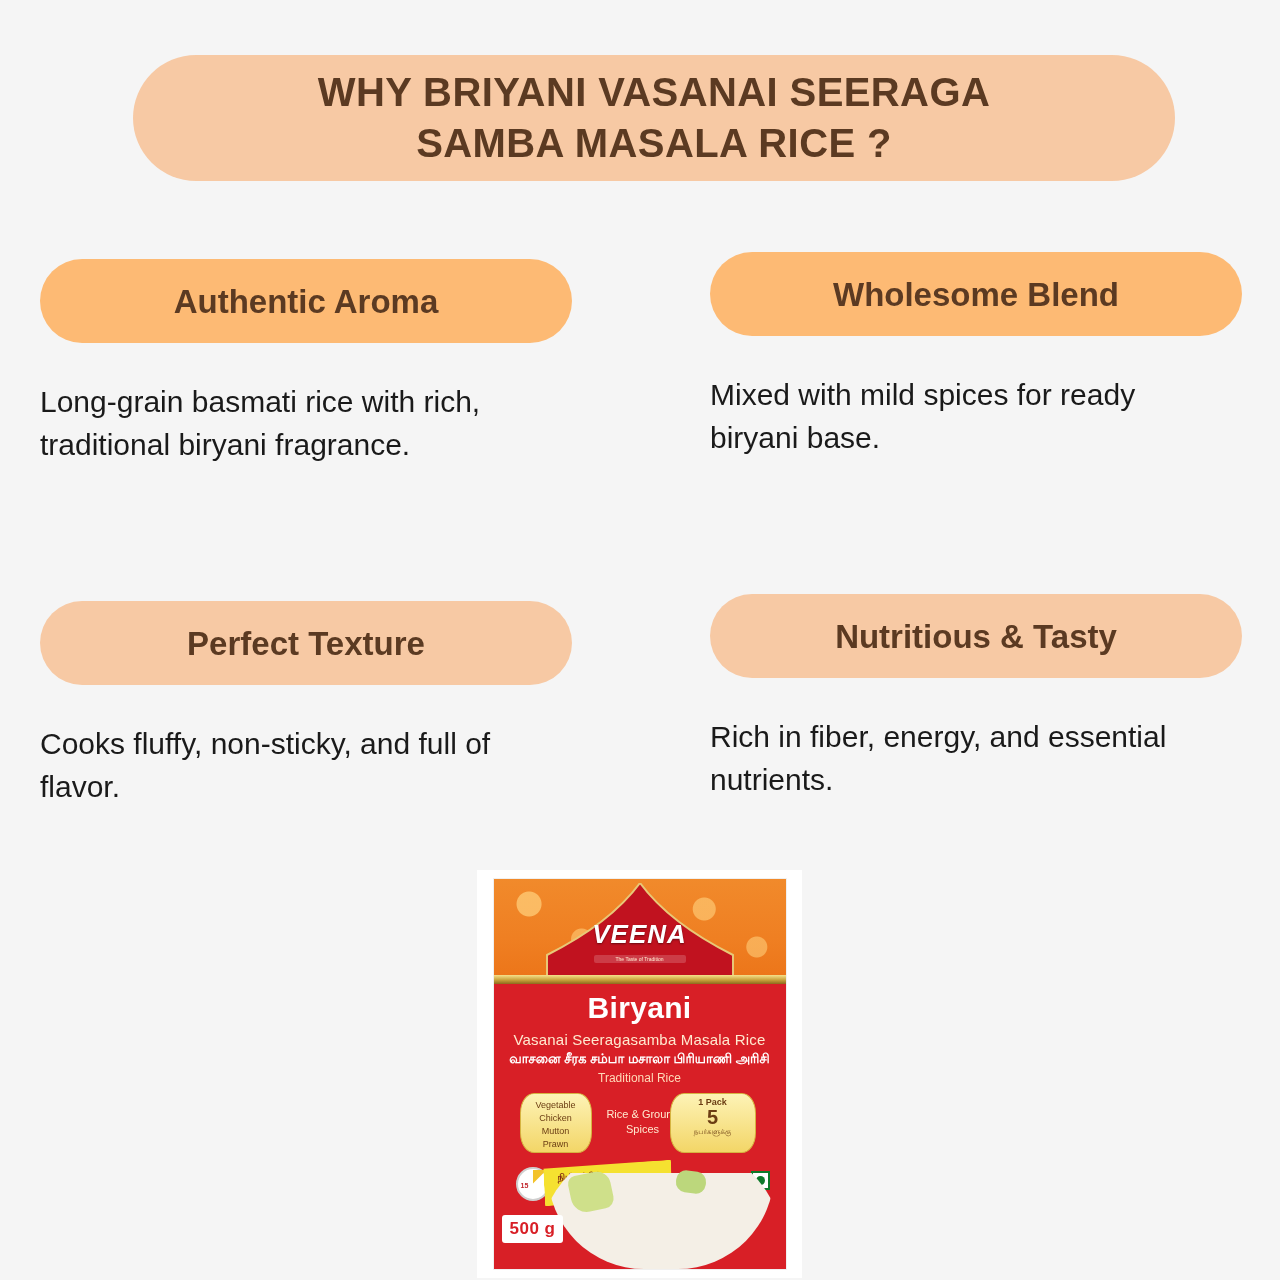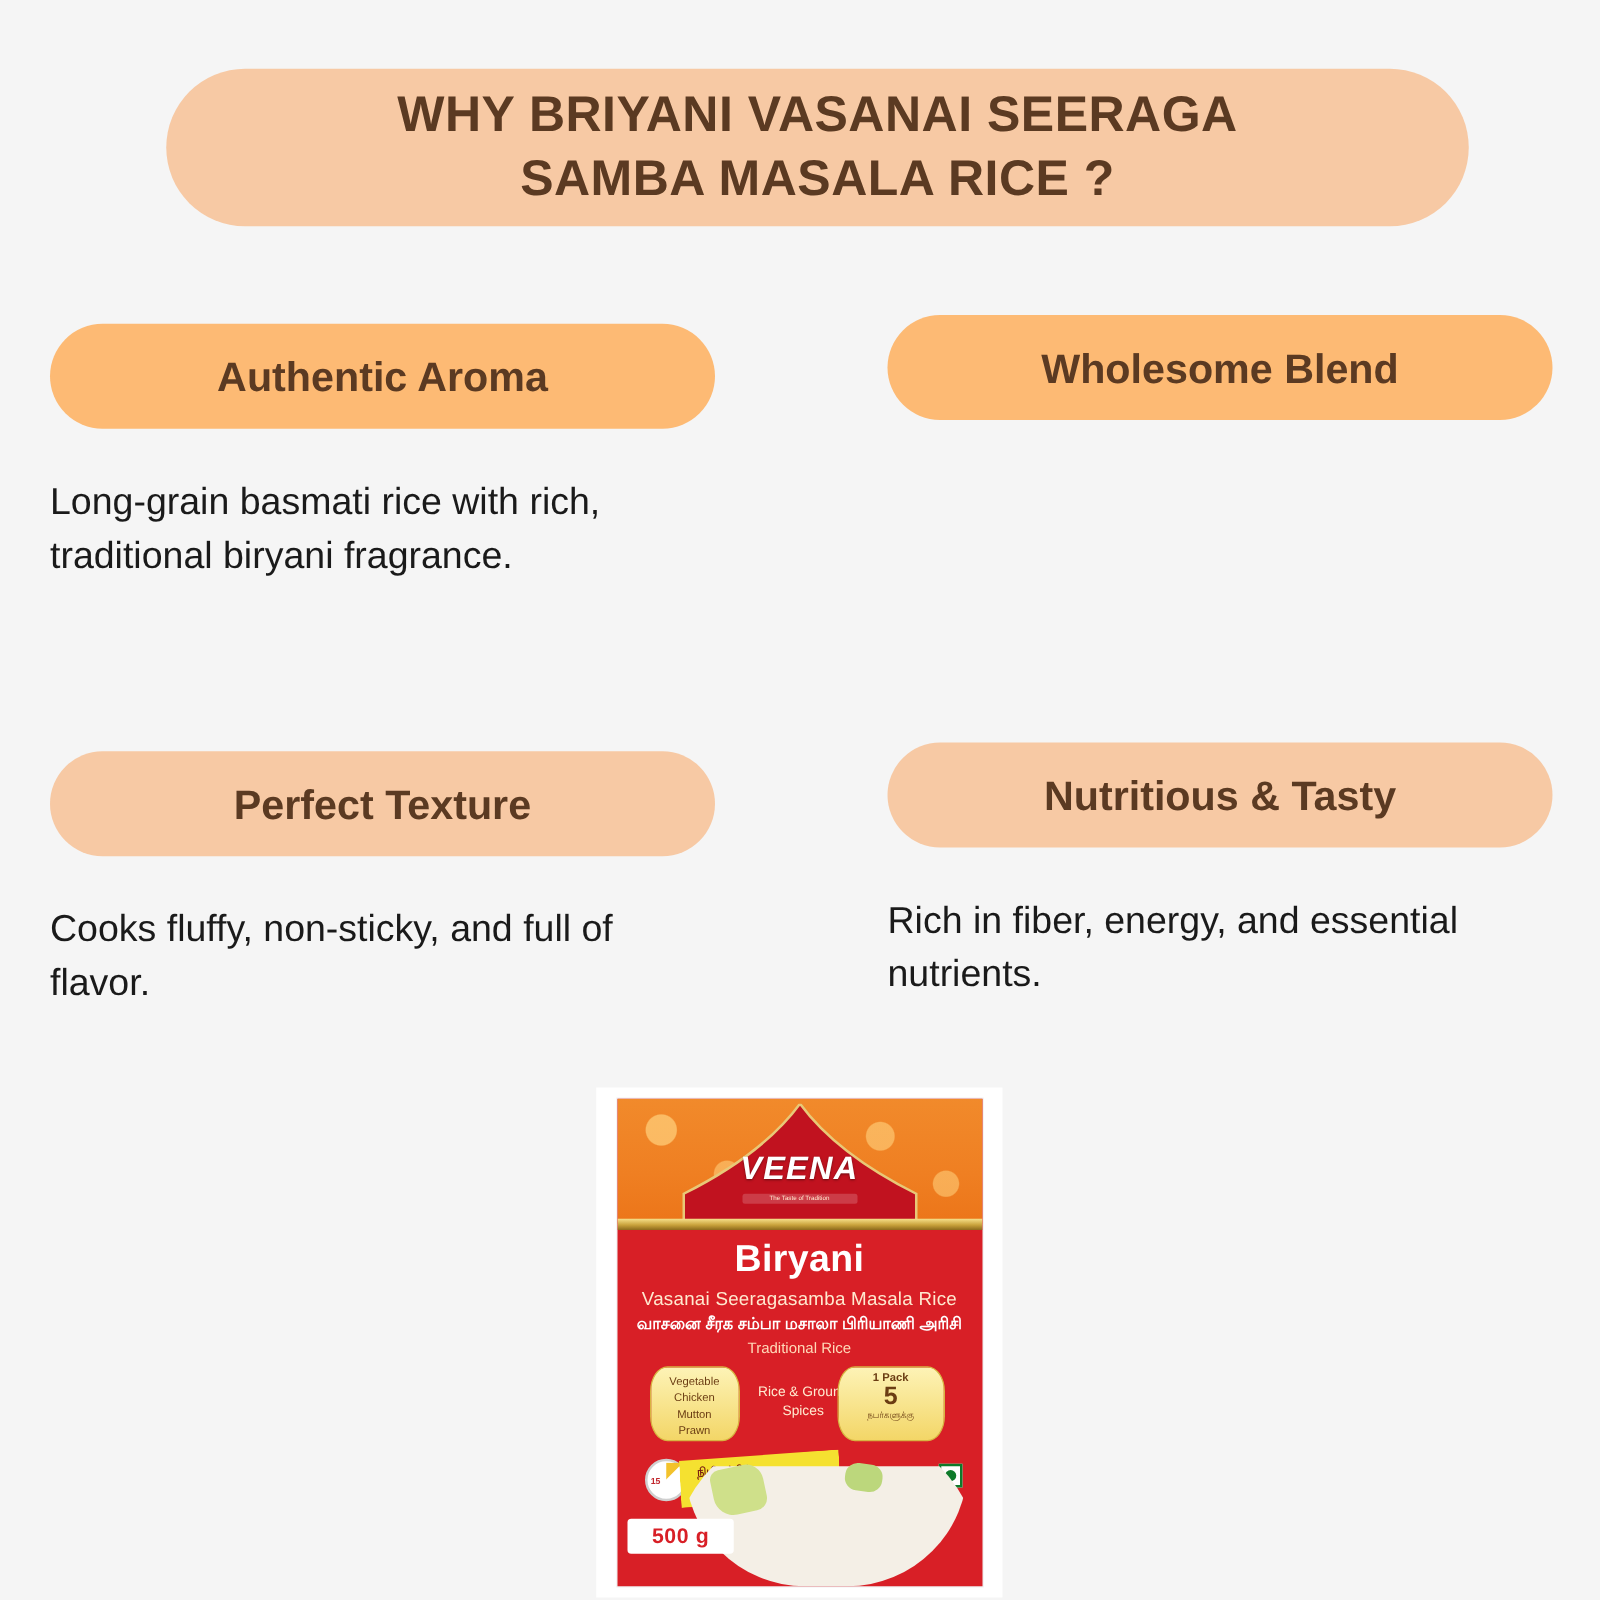--- a/index.html
+++ b/index.html
@@ -190,21 +190,21 @@
     background:#cfe08a;border-radius:8px 14px 10px 16px;transform:rotate(-12deg);
   }
   .garnish2{
     position:absolute;left:140px;bottom:76px;width:30px;height:22px;
     background:#bcd77c;border-radius:10px;transform:rotate(8deg);
   }
 
   .weight{
     position:absolute;left:8px;bottom:26px;
     background:#ffffff;border-radius:3px;
-    padding:4px 20px;color:#d81f26;
+    padding:4px 8px;color:#d81f26;
     font-size:17px;font-weight:bold;letter-spacing:.5px;
   }
 </style>
 </head>
 <body>
 
 <div class="page">
 
   <div class="title-banner">
     <div class="title-line">WHY BRIYANI VASANAI SEERAGA</div>
@@ -217,20 +217,21 @@
       <div class="pill green">
         <span class="pill-label">Authentic Aroma</span>
       </div>
       <div class="desc">Long-grain basmati rice with rich, traditional biryani fragrance.</div>
     </div>
 
     <div class="cell c2">
       <div class="pill green">
         <span class="pill-label">Wholesome Blend</span>
       </div>
+      <div class="desc">Mixed with mild spices for ready biryani base.</div>
     </div>
 
     <div class="cell c4">
       <div class="pill peach">
         <span class="pill-label">Nutritious &amp; Tasty</span>
       </div>
       <div class="desc">Rich in fiber, energy, and essential nutrients.</div>
     </div>
 
     <div class="cell c3">

